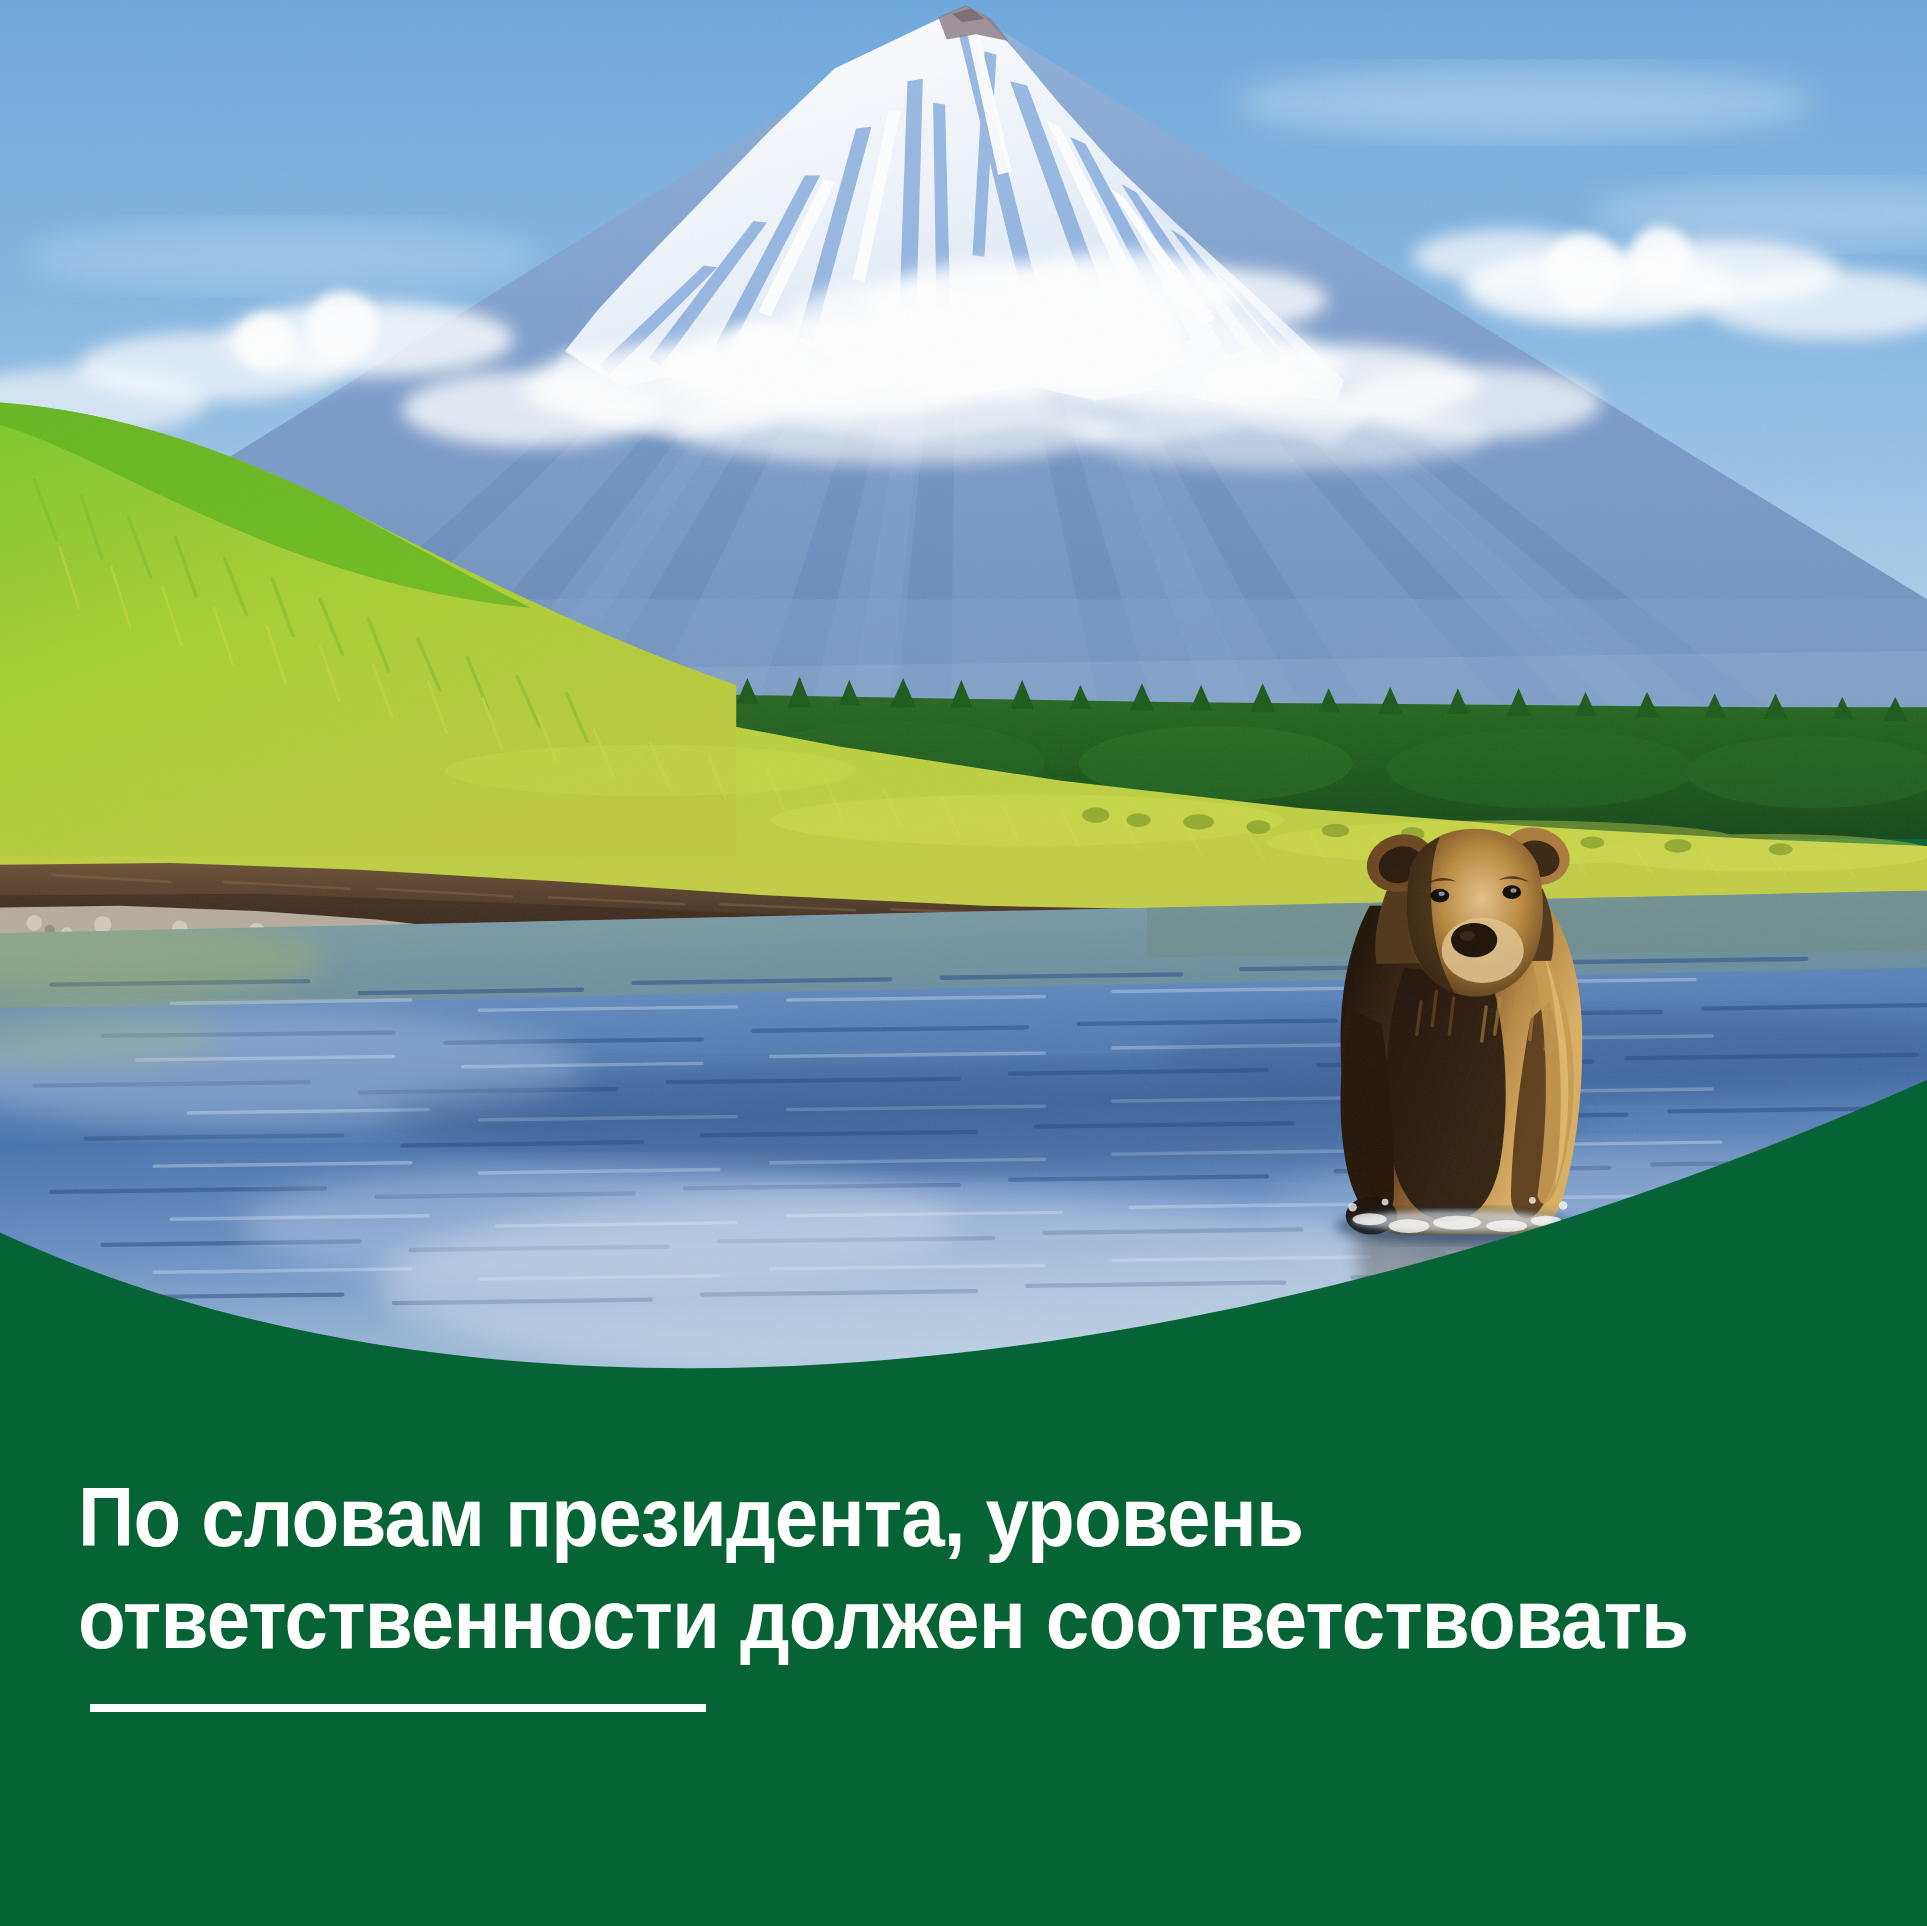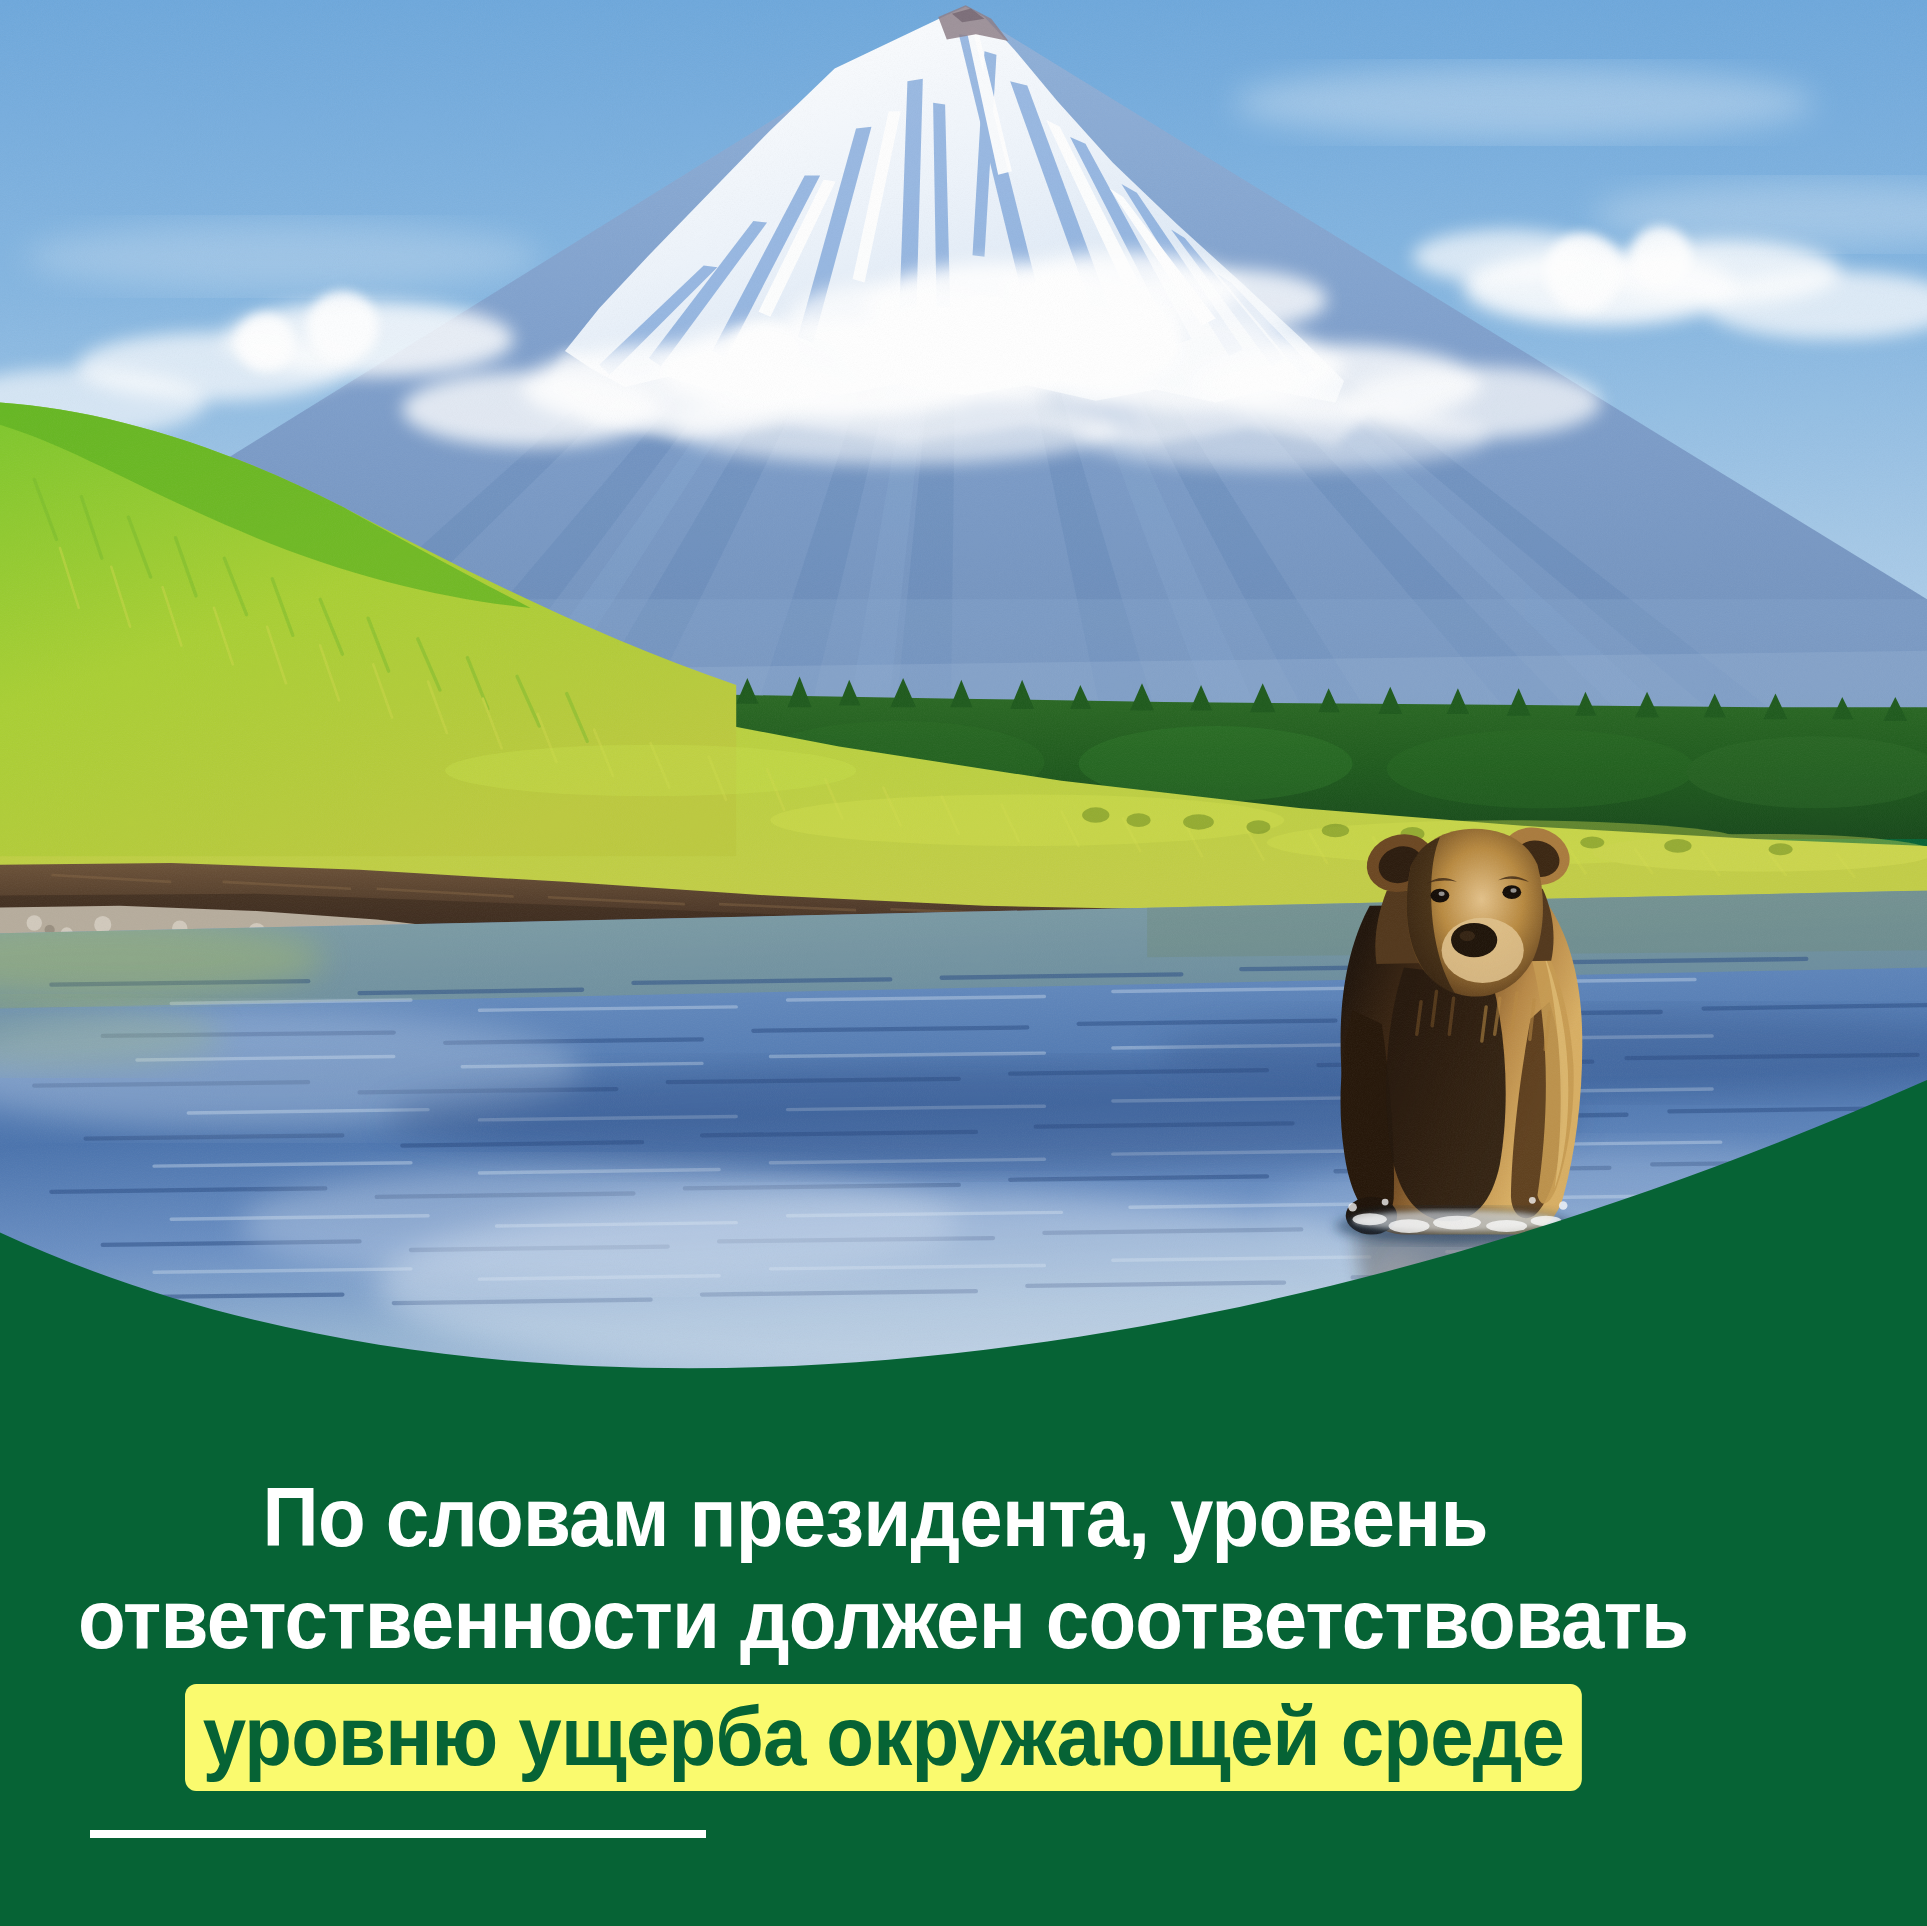--- a/index.html
+++ b/index.html
@@ -33,21 +33,20 @@
     pointer-events:none;
   }
   #green-panel svg{display:block;width:1927px;height:899px;}
 
   
   #caption{
     position:absolute;
     left:0; top:1471px;
     width:1798px;
     z-index:5;
-    text-align:center;
   }
   .cap-line{
     color:#ffffff;
     font-weight:bold;
     font-size:84px;
     line-height:92px;
     letter-spacing:-0.9px;
     white-space:nowrap;
     padding-left:84px;
     font-stretch:condensed;
@@ -658,20 +657,17 @@
 
   <div id="green-panel">
     <svg viewBox="0 0 2251 1050" preserveAspectRatio="none">
       <path d="M0,240 C560,500 1400,440 2251,62 L2251,1050 L0,1050 Z" fill="#066335"></path>
     </svg>
   </div>
 
   <div id="caption">
     <div class="cap-line l1">По словам президента, уровень</div>
     <div class="cap-line l2">ответственности должен соответствовать</div>
-    <div id="highlight-wrap">
-      <span id="highlight">уровню ущерба окружающей среде</span>
-    </div>
     <div id="rule"></div>
   </div>
 
 </div>
 
 
 </body></html>

